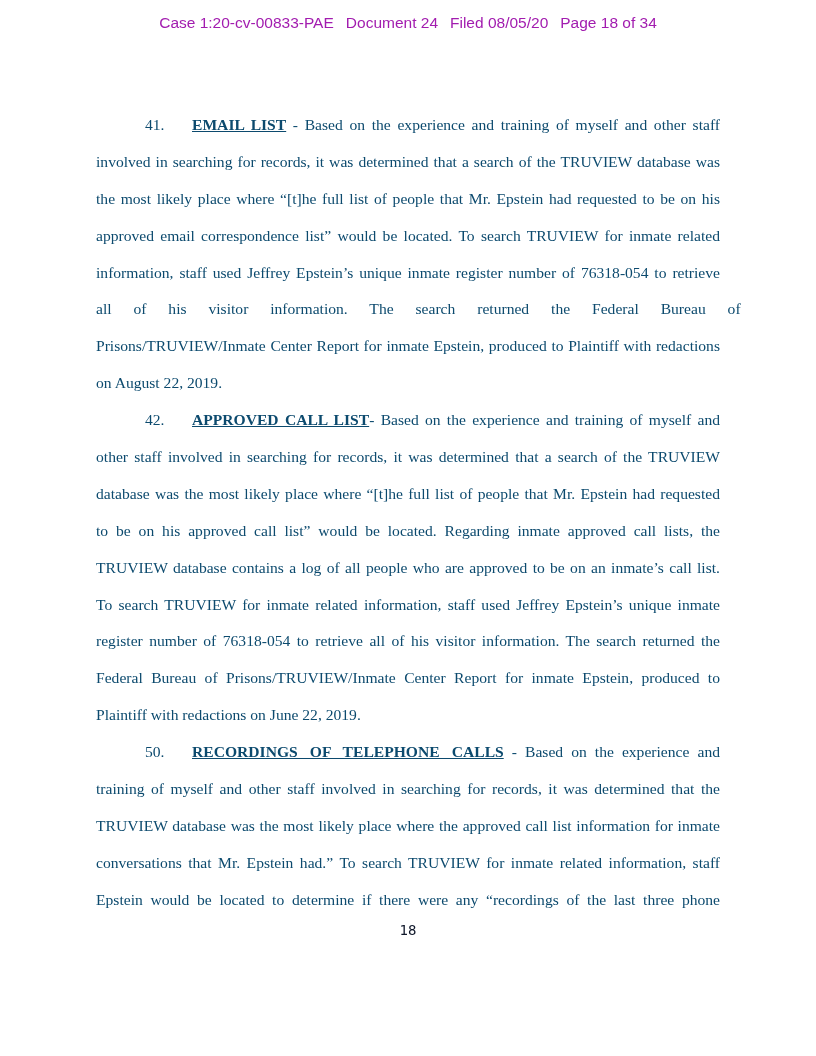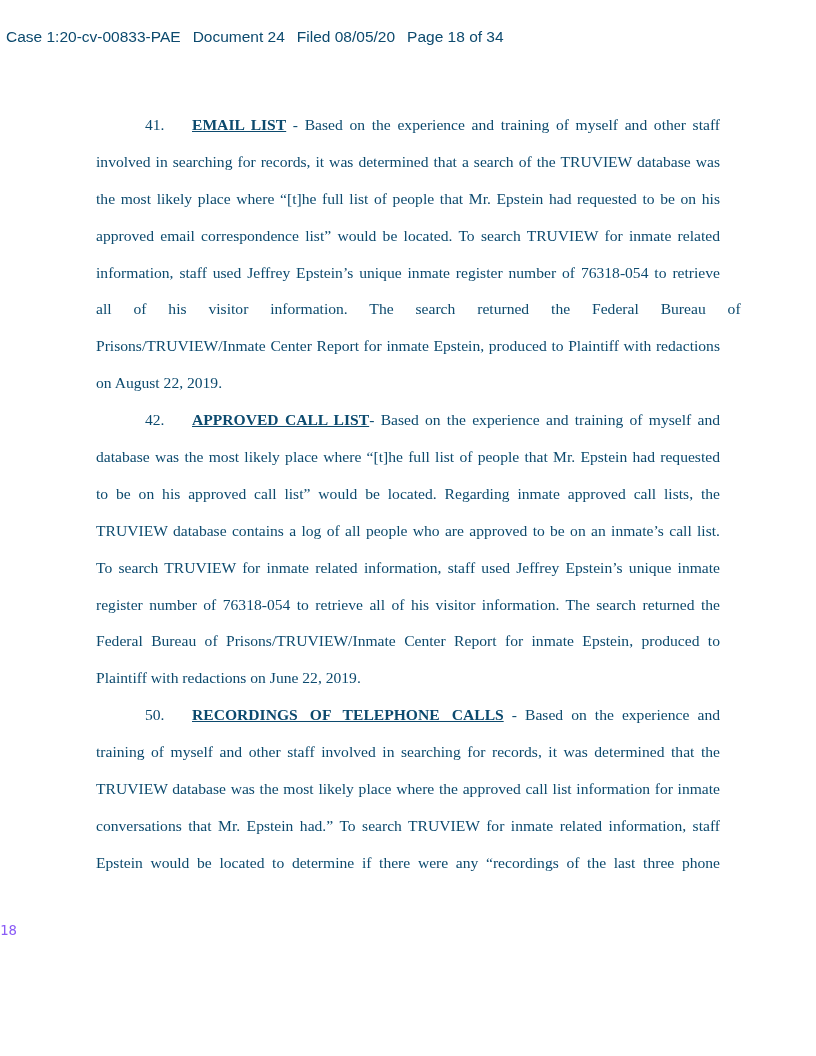--- a/index.html
+++ b/index.html
@@ -8,26 +8,27 @@
       background: #ffffff;
     }
     body {
       width: 816px;
       height: 1056px;
       position: relative;
       overflow: hidden;
     }
     .header {
       position: absolute;
-      top: 28px;
+      top: 14px;
       left: 0;
       width: 816px;
+      text-align: center;
       font-family: "Liberation Sans", sans-serif;
       font-size: 15.5px;
-      color: #0c4a6e;
+      color: #a21caf;
       white-space: pre;
     }
     .header span { margin: 0 6px; }
     .body-text {
       position: absolute;
       left: 96px;
       top: 112px;
       width: 624px;
       font-family: "Liberation Serif", serif;
       font-size: 15.6px;
@@ -52,23 +53,24 @@
     }
     .heading {
       font-weight: bold;
       text-decoration: underline;
     }
     .page-number {
       position: absolute;
       top: 922px;
       left: 0;
       width: 816px;
+      text-align: center;
       font-family: "DejaVu Sans Mono", monospace;
       font-size: 14px;
-      color: #8b5cf6;
+      color: #0f172a;
     }
   </style>
 </head>
 <body>
 
 <div class="header"><span>Case 1:20-cv-00833-PAE</span><span>Document 24</span><span>Filed 08/05/20</span><span>Page 18 of 34</span></div>
 
 <div class="body-text">
 
   <div>
@@ -77,20 +79,21 @@
     <div class="line">the most likely place where “[t]he full list of people that Mr. Epstein had requested to be on his</div>
     <div class="line">approved email correspondence list” would be located.   To search TRUVIEW for inmate related</div>
     <div class="line">information, staff used Jeffrey Epstein’s unique inmate register number of 76318-054 to retrieve</div>
     <div class="line" style="word-spacing: 18px;">all of his visitor information.   The search returned the Federal Bureau of</div>
     <div class="line">Prisons/TRUVIEW/Inmate Center Report for inmate Epstein, produced to Plaintiff with redactions</div>
     <div class="line last">on August 22, 2019.</div>
   </div>
 
   <div>
     <div class="line first"><span class="pnum">42.</span><span class="heading">APPROVED CALL LIST</span><span>- Based on the experience and training of myself and</span></div>
+    <div class="line">other staff involved in searching for records, it was determined that a search of the TRUVIEW</div>
     <div class="line">database was the most likely place where “[t]he full list of people that Mr. Epstein had requested</div>
     <div class="line">to be on his approved call list” would be located.  Regarding inmate approved call lists, the</div>
     <div class="line">TRUVIEW database contains a log of all people who are approved to be on an inmate’s call list.</div>
     <div class="line">To search TRUVIEW for inmate related information, staff used Jeffrey Epstein’s unique inmate</div>
     <div class="line">register number of 76318-054 to retrieve all of his visitor information.   The search returned the</div>
     <div class="line">Federal Bureau of Prisons/TRUVIEW/Inmate Center Report for inmate Epstein, produced to</div>
     <div class="line last">Plaintiff with redactions on June 22, 2019.</div>
   </div>
 
   <div>

